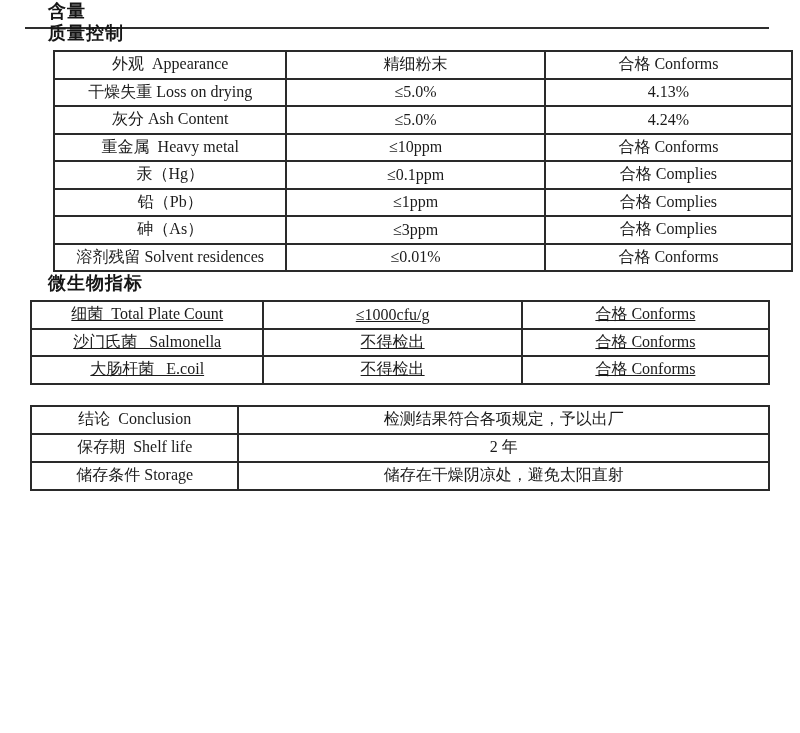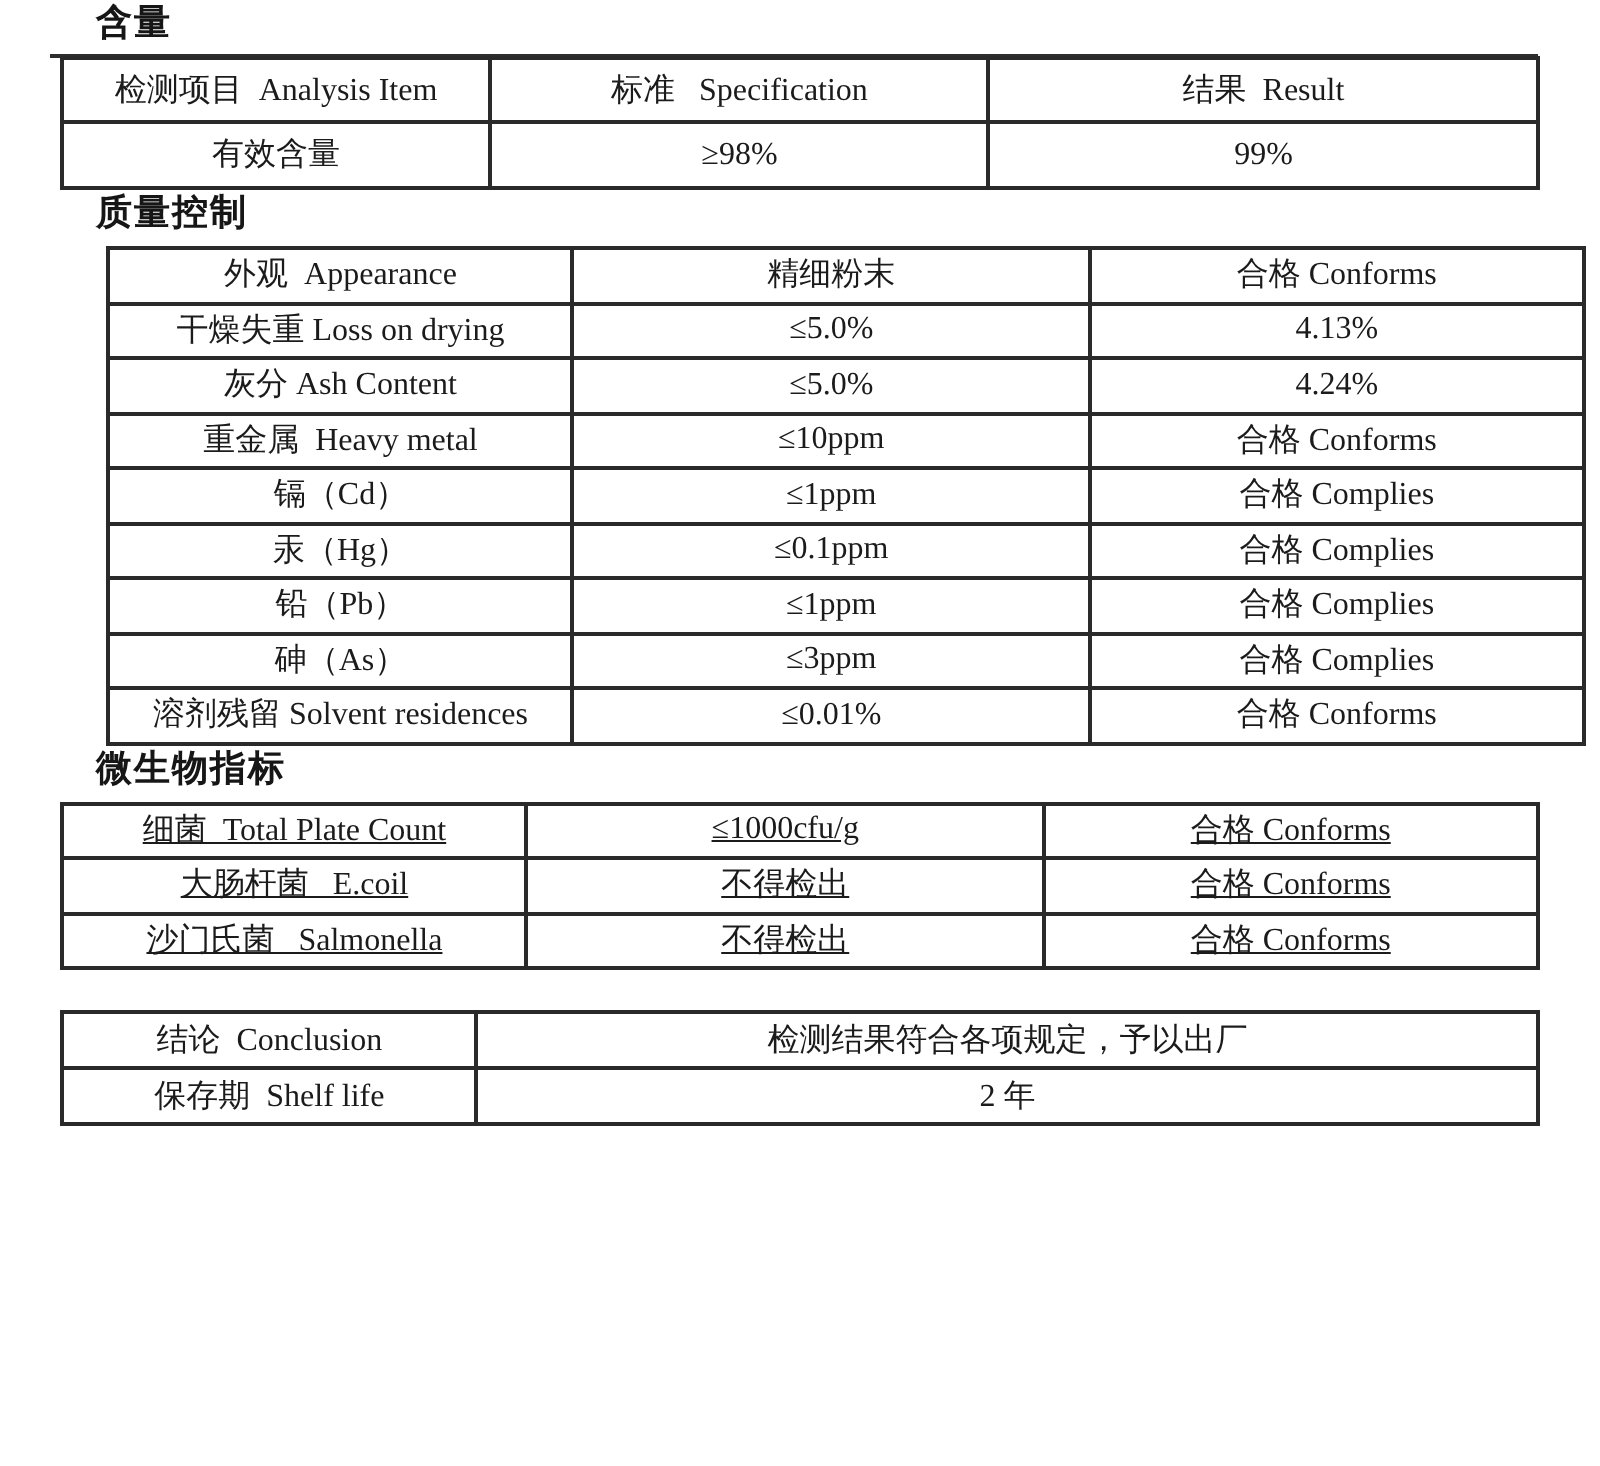--- a/index.html
+++ b/index.html
@@ -54,39 +54,20 @@
 </style>
 </head>
 <body>
 
 <div class="page">
   <div class="top-rule"></div>
   <div class="content">
 
     <section>
       <h2 class="sec-heading h1">含量</h2>
-      <table class="coa t-content m1">
-        <colgroup>
-          <col style="width:29.0%">
-            <col style="width:33.8%">
-            <col style="width:37.2%">
-        </colgroup>
-        <tbody>
-            <tr>
-              <th>检测项目  Analysis Item</th>
-              <th>标准   Specification</th>
-              <th>结果  Result</th>
-            </tr>
-            <tr>
-              <td>有效含量</td>
-              <td>≥98%</td>
-              <td>99%</td>
-            </tr>
-          </tbody>
-      </table>
     </section>
 
     <section>
       <h2 class="sec-heading h2">质量控制</h2>
       <table class="coa t-quality m2">
         <colgroup>
           <col style="width:31.5%">
             <col style="width:35.0%">
             <col style="width:33.5%">
         </colgroup>
@@ -103,25 +84,20 @@
             </tr>
             <tr>
               <td>灰分 Ash Content</td>
               <td>≤5.0%</td>
               <td>4.24%</td>
             </tr>
             <tr>
               <td>重金属  Heavy metal</td>
               <td>≤10ppm</td>
               <td>合格 Conforms</td>
-            </tr>
-            <tr>
-              <td>镉（Cd）</td>
-              <td>≤1ppm</td>
-              <td>合格 Complies</td>
             </tr>
             <tr>
               <td>汞（Hg）</td>
               <td>≤0.1ppm</td>
               <td>合格 Complies</td>
             </tr>
             <tr>
               <td>铅（Pb）</td>
               <td>≤1ppm</td>
               <td>合格 Complies</td>
@@ -148,26 +124,26 @@
             <col style="width:35.0%">
             <col style="width:33.5%">
         </colgroup>
         <tbody>
             <tr>
               <td>细菌  Total Plate Count</td>
               <td>≤1000cfu/g</td>
               <td>合格 Conforms</td>
             </tr>
             <tr>
-              <td>大肠杆菌   E.coil</td>
+              <td>沙门氏菌   Salmonella</td>
               <td>不得检出</td>
               <td>合格 Conforms</td>
             </tr>
             <tr>
-              <td>沙门氏菌   Salmonella</td>
+              <td>大肠杆菌   E.coil</td>
               <td>不得检出</td>
               <td>合格 Conforms</td>
             </tr>
           </tbody>
       </table>
     </section>
 
     <section>
       <table class="coa t-other m4">
         <colgroup>
@@ -176,18 +152,22 @@
         </colgroup>
         <tbody>
             <tr>
               <td>结论  Conclusion</td>
               <td>检测结果符合各项规定，予以出厂</td>
             </tr>
             <tr>
               <td>保存期  Shelf life</td>
               <td>2 年</td>
             </tr>
+            <tr>
+              <td>储存条件 Storage</td>
+              <td>储存在干燥阴凉处，避免太阳直射</td>
+            </tr>
           </tbody>
       </table>
     </section>
 
   </div>
 </div>
 
 </body></html>

